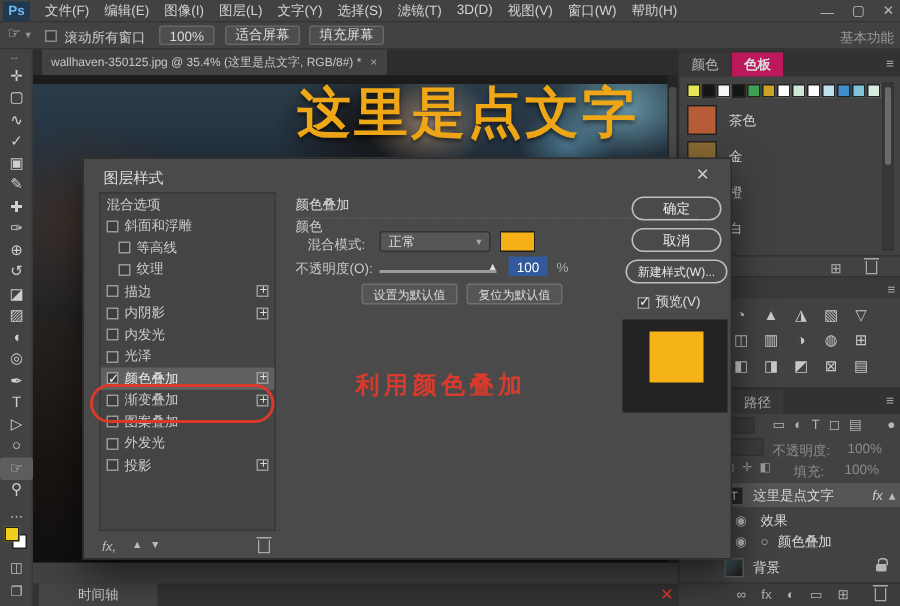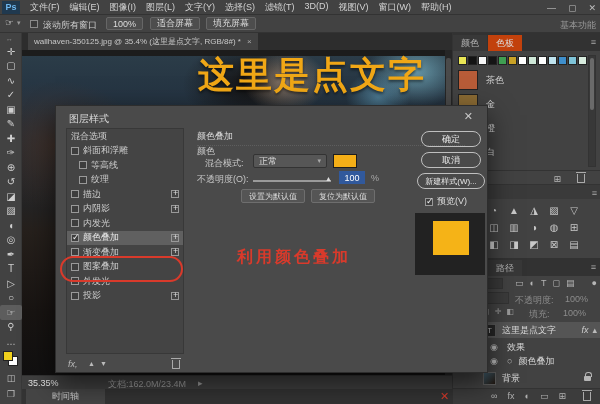--- a/index.html
+++ b/index.html
@@ -52,21 +52,21 @@
       linear-gradient(180deg,#2b3c48 0%,#253442 12%,#202a33 30%,#26201c 55%,#181412 80%,#111010 100%);}
   .headline{position:absolute;left:176px;top:4px;font-size:36px;line-height:42px;font-weight:bold;letter-spacing:2px;
             text-shadow:0 2px 3px rgba(0,0,0,.5);white-space:nowrap;}
   .vscroll{position:absolute;right:0;top:0;width:7px;height:325px;background:#262626;}
   .vscroll .thumb{position:absolute;left:1px;top:8px;width:5px;height:70px;background:#4a4a4a;border-radius:2px;}
 
   
   .dock{position:absolute;left:452px;top:33px;width:148px;height:371px;background:#424242;border-left:1px solid #333;}
   .ptabs{position:absolute;left:0;width:148px;height:18px;background:#323232;display:flex;align-items:flex-end;}
   .ptab{height:16px;display:flex;align-items:center;padding:0 8px;color:#b5b5b5;background:#383838;margin-right:1px;}
-  .ptab.active{background:#c2410c;color:#ddd;}
+  .ptab.active{background:#be185d;color:#ddd;font-weight:bold;}
   .pmenu{position:absolute;right:4px;color:#aaa;font-size:9px;}
   .swrow{position:absolute;left:5px;top:23px;display:flex;gap:1px;}
   .sw{width:9px;height:9px;border:1px solid #222;flex:none;}
   .named{position:absolute;left:5px;top:37px;display:flex;flex-direction:column;gap:4px;}
   .nrow{display:flex;align-items:center;gap:8px;height:20px;}
   .nsw{width:20px;height:20px;border:1px solid #222;flex:none;}
   .dockscroll{position:absolute;right:4px;top:22px;width:8px;height:112px;background:#383838;border:1px solid #333;}
   .dockscroll .thumb{position:absolute;left:1px;top:2px;width:4px;height:52px;background:#6a6a6a;border-radius:2px;}
   .swfooter{position:absolute;left:0;top:137px;width:148px;height:14px;border-top:1px solid #333;}
   .newicon{position:absolute;right:40px;top:3px;color:#b5b5b5;font-size:9px;}
@@ -451,25 +451,20 @@
       <span>∞</span>
           <span>fx</span>
           <span>◐</span>
           <span>▭</span>
           <span>⊞</span>
         </span>
       <span class="trashicon" style="right:10px;top:3px;"></span>
     </div>
   </div>
 
-  <div class="statusbar">
-    <span class="st-zoom">35.35%</span>
-    <span class="st-doc">文档:162.0M/23.4M</span>
-    <span class="st-arrow">▸</span>
-  </div>
   <div class="timeline">
     <span class="tl-tab">时间轴</span>
   </div>
   <span class="stray-x" style="color: rgb(217, 58, 43);">✕</span>
 
   <div class="dialog">
     <span class="dlg-title">图层样式</span>
     <span class="dlg-close">✕</span>
 
     <div class="stylelist">
@@ -510,20 +505,25 @@
           <span>内阴影</span>
           <span class="plus on"></span>
         </div>
 
         <div class="style-row">
           <span class="cb unchecked"></span>
           <span>内发光</span>
           <span class="plus off"></span>
         </div>
 
+        <div class="style-row">
+          <span class="cb unchecked"></span>
+          <span>光泽</span>
+          <span class="plus off"></span>
+        </div>
 
         <div class="style-row selected">
           <span class="cb checked"></span>
           <span>颜色叠加</span>
           <span class="plus on"></span>
         </div>
 
         <div class="style-row">
           <span class="cb unchecked"></span>
           <span>渐变叠加</span>

